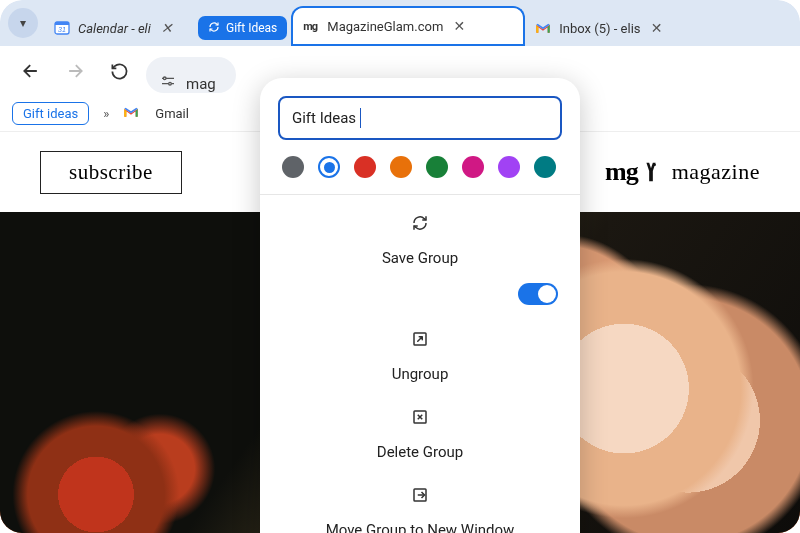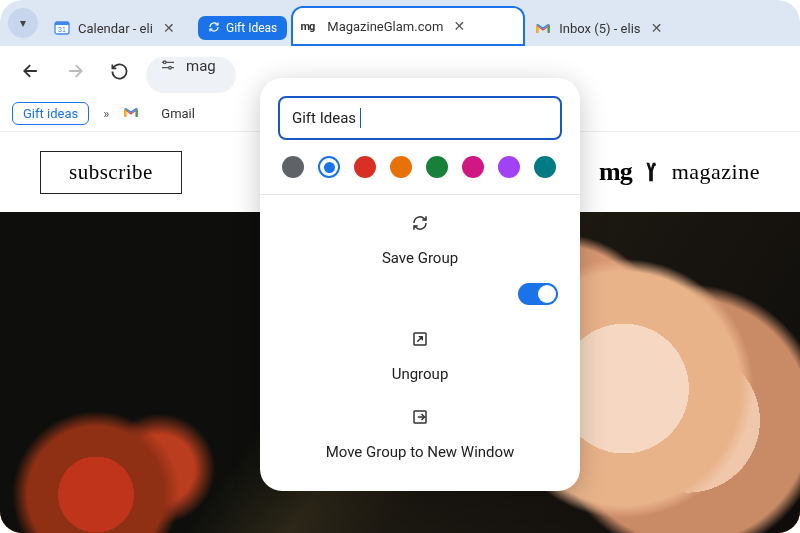--- a/index.html
+++ b/index.html
@@ -31,21 +31,21 @@
     font-size: 13px;
     color: #333;
     position: relative;
     border-radius: 10px 10px 0 0;
     gap: 8px;
     max-width: 150px;
   }
   .tab .favicon { width: 16px; height: 16px; display: flex; align-items: center; justify-content: center; flex-shrink: 0; }
   .tab .title { white-space: nowrap; overflow: hidden; text-overflow: ellipsis; }
   .tab .close { width: 16px; height: 16px; display: flex; align-items: center; justify-content: center; font-size: 14px; color: #555; flex-shrink: 0; }
-  .tab.calendar { width: 150px; }
+  .tab.calendar { width: 150px; font-style: italic; }
   .tab.gmail { width: 150px; }
   .tab.active {
     background: #fff;
     width: 230px;
     max-width: 230px;
   }
   .group-chip {
     height: 24px;
     background: #1a73e8;
     color: #fff;
@@ -86,21 +86,21 @@
     display: flex; align-items: center; justify-content: center;
     border-radius: 50%;
     color: #333;
   }
   .nav-btn.disabled { color: #bbb; }
   .omnibox {
     flex: 0 0 auto;
     height: 36px;
     background: #eef1f6;
     border-radius: 18px;
-    display: flex; align-items: flex-start;
+    display: flex; align-items: flex-end;
     padding: 0 14px;
     gap: 10px;
     color: #333;
     font-size: 15px;
     width: 90px;
     margin-top: 8px;
   }
 
   
   .bookmarks {
@@ -111,21 +111,21 @@
     gap: 14px;
     font-size: 13px;
     border-bottom: 1px solid #eee;
   }
   .bm-folder {
     border: 1px solid #1a73e8;
     color: #1a73e8;
     padding: 3px 10px;
     border-radius: 6px;
   }
-  .bm-item { display: flex; align-items: center; gap: 22px; color: #333; }
+  .bm-item { display: flex; align-items: center; gap: 16px; color: #333; }
 
   
   .page {
     position: relative;
     background: #c2410c;
   }
   .page-header {
     height: 80px;
     display: flex; align-items: center; justify-content: space-between;
     padding: 0 40px;
@@ -133,21 +133,21 @@
   }
   .subscribe {
     border: 1.5px solid #222;
     padding: 8px 28px;
     font-family: Georgia, serif;
     font-size: 21px;
     letter-spacing: 0.5px;
     background: #fff;
   }
   .site-brand { display: flex; align-items: center; gap: 10px; font-family: Georgia, serif; font-size: 22px; }
-  .brand-logo { font-weight: 700; font-size: 26px; letter-spacing: -1px; display:flex; align-items:center; gap:8px;}
+  .brand-logo { font-weight: 700; font-size: 26px; letter-spacing: -1px; display:flex; align-items:center; gap:2px;}
   .hero {
     height: 321px;
     background:
       radial-gradient(circle at 78% 55%, #f6d8c2 0 10%, #e9b38a 10% 18%, transparent 20%),
       radial-gradient(circle at 70% 40%, #f3d0b6 0 9%, #d89872 9% 16%, transparent 18%),
       radial-gradient(circle at 86% 65%, #f0c7aa 0 10%, #c98a66 10% 17%, transparent 19%),
       radial-gradient(circle at 12% 88%, #c0341c 0 5%, #8f3015 5% 9%, transparent 11%),
       radial-gradient(circle at 20% 80%, #b93d1e 0 5%, transparent 8%),
       linear-gradient(125deg, #0e0f0c 0 40%, #2c2718 50%, #1b1711 60%, #0d0c0a 100%);
   }
@@ -384,20 +384,29 @@
   <div class="menu-item">
     <span class="mi-icon">
       <svg width="18" height="18" viewBox="0 0 24 24" fill="none" stroke="#333" stroke-width="2">
           <rect x="4" y="4" width="16" height="16" rx="1"></rect>
           <path d="M9 15l6-6M15 9v4m0-4h-4" stroke-linecap="round"></path>
         </svg>
     </span>
     <span>Ungroup</span>
   </div>
 
+  <div class="menu-item">
+    <span class="mi-icon">
+      <svg width="18" height="18" viewBox="0 0 24 24" fill="none" stroke="#333" stroke-width="2">
+          <rect x="4" y="4" width="16" height="16" rx="1"></rect>
+          <path d="M9 9l6 6M15 9l-6 6"></path>
+        </svg>
+    </span>
+    <span>Delete Group</span>
+  </div>
 
   <div class="menu-item">
     <span class="mi-icon">
       <svg width="18" height="18" viewBox="0 0 24 24" fill="none" stroke="#333" stroke-width="2">
           <rect x="4" y="4" width="16" height="16" rx="1"></rect>
           <path d="M9 12h8"></path>
           <path d="M14 8l4 4-4 4"></path>
         </svg>
     </span>
     <span>Move Group to New Window</span>

